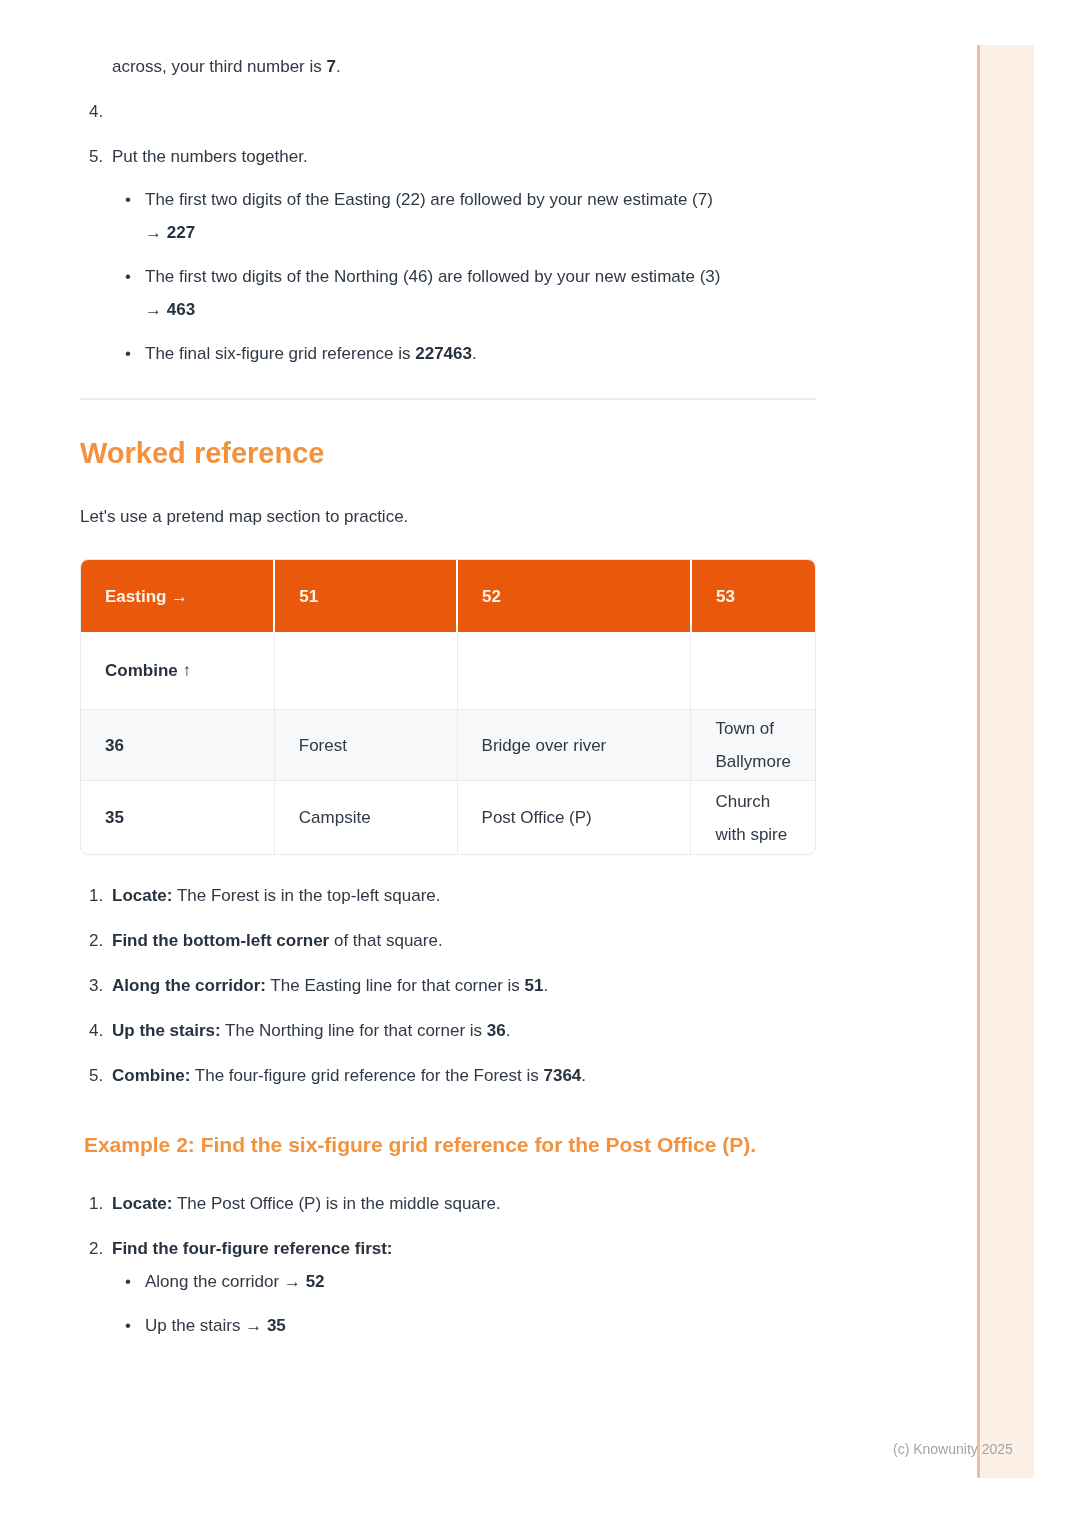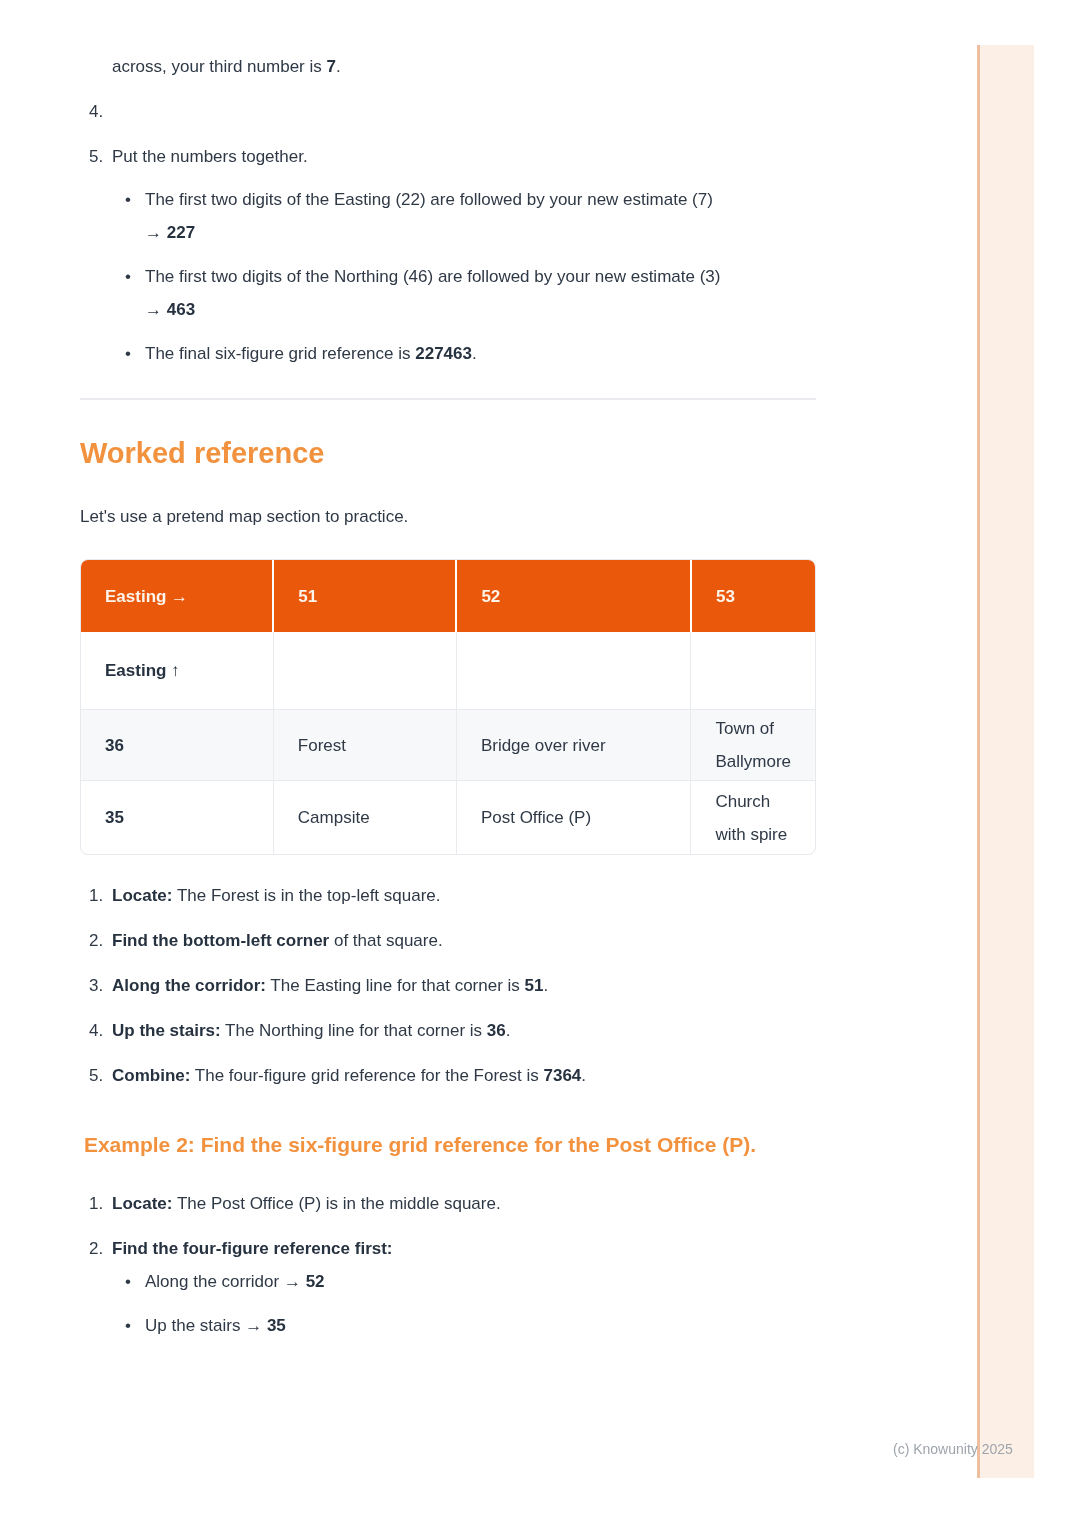--- a/index.html
+++ b/index.html
@@ -103,21 +103,21 @@
       <thead>
         <tr>
           <th class="w1">Easting →</th>
           <th class="w2">51</th>
           <th class="w3">52</th>
           <th>53</th>
         </tr>
       </thead>
       <tbody>
         <tr>
-          <td class="rowhead">Easting ↑</td>
+          <td class="rowhead">Combine ↑</td>
           <td></td>
           <td></td>
           <td></td>
         </tr>
         <tr class="alt">
           <td class="rowhead">36</td>
           <td>Forest</td>
           <td>Bridge over river</td>
           <td>Town of Ballymore</td>
         </tr>

